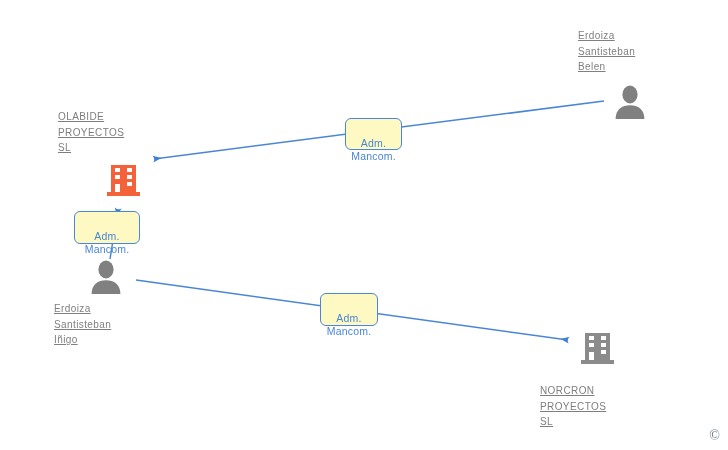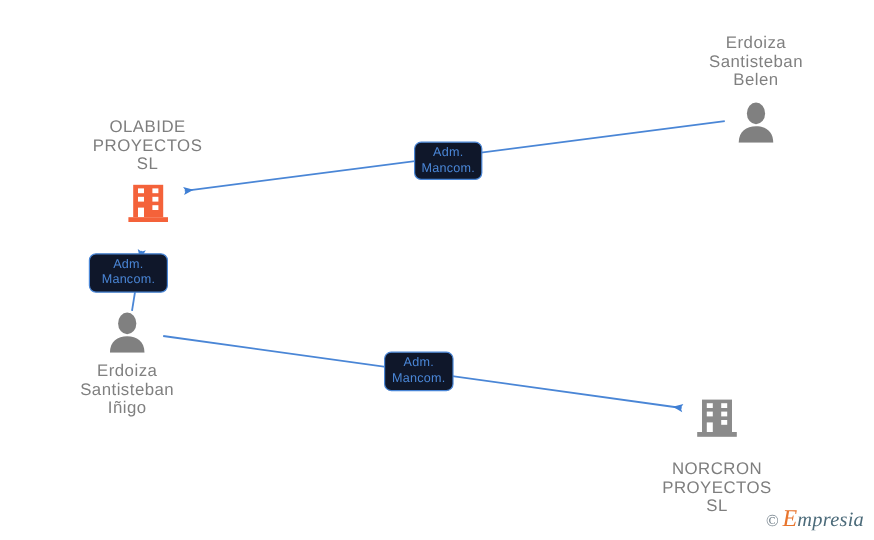--- a/index.html
+++ b/index.html
@@ -13,27 +13,27 @@
   }
   #canvas{
     position:absolute;left:0;top:0;width:728px;height:450px;
   }
   
   #edges{position:absolute;left:0;top:0;width:728px;height:450px;}
 
   
   .node{position:absolute;}
   .node-label{
-    text-align:center;
-    font-size:14px;
+    font-size:10px;
     line-height:15.5px;
     color:#808080;
     letter-spacing:.4px;
     white-space:pre-line;
     user-select:none;
+    text-decoration:underline;
   }
   .company-label{color:#7e7e7e;}
   .person-label{color:#808080;}
 
   
   .building{position:relative;width:33px;height:31px;}
   .building .body{
     position:absolute;left:4px;top:0;width:25px;height:27px;
     background:currentColor;
   }
@@ -50,26 +50,26 @@
 
   
   .person{width:38px;height:36px;display:block;}
 
   
   .rel-box{
     position:absolute;
     box-sizing:border-box;
     border:1.4px solid #4a86d6;
     border-radius:6px;
-    background:#0f172a;
+    background:#fef9c3;
     color:#4a86d6;
     font-size:10.5px;
     line-height:13px;
     text-align:center;
-    padding-top:2px;
+    padding-top:18px;
     letter-spacing:.2px;
     user-select:none;
   }
   .rel-box span{display:block;}
 
   
   #watermark{
     position:absolute;right:8px;bottom:6px;
     display:flex;align-items:baseline;gap:3px;
     user-select:none;
@@ -105,21 +105,21 @@
 
     <g>
       <line x1="110" y1="259" x2="118" y2="209" stroke="#4a86d6" stroke-width="1.5" marker-end="url(#ah)"></line>
     </g>
 
     <g>
       <line x1="136" y1="280" x2="568" y2="340" stroke="#4a86d6" stroke-width="1.5" marker-end="url(#ah)"></line>
     </g>
   </svg>
 
-  <div class="node" style="left:58px;top:98px;width:130px;">
+  <div class="node" style="left:58px;top:109px;width:130px;">
     <div class="node-label company-label">OLABIDE
 PROYECTOS
 SL</div>
     <div style="display:flex;justify-content:center;margin-top:9px;">
       <div class="building" style="color:#f4623a;">
         <span class="body"></span>
         <span class="win" style="left:8px;top:3px;"></span>
         <span class="win" style="left:20px;top:3px;"></span>
         <span class="win" style="left:8px;top:10px;"></span>
         <span class="win" style="left:20px;top:10px;"></span>
@@ -182,16 +182,15 @@
     <span>Mancom.</span>
   </div>
 
   <div class="rel-box" style="left:320px;top:293px;width:58px;height:33px;">
     <span>Adm.</span>
     <span>Mancom.</span>
   </div>
 
   <div id="watermark">
     <span class="cmark">©</span>
-    <span class="brand"><span class="cap">E</span><span>mpresia</span></span>
   </div>
 
 </div>
 
 </body></html>

